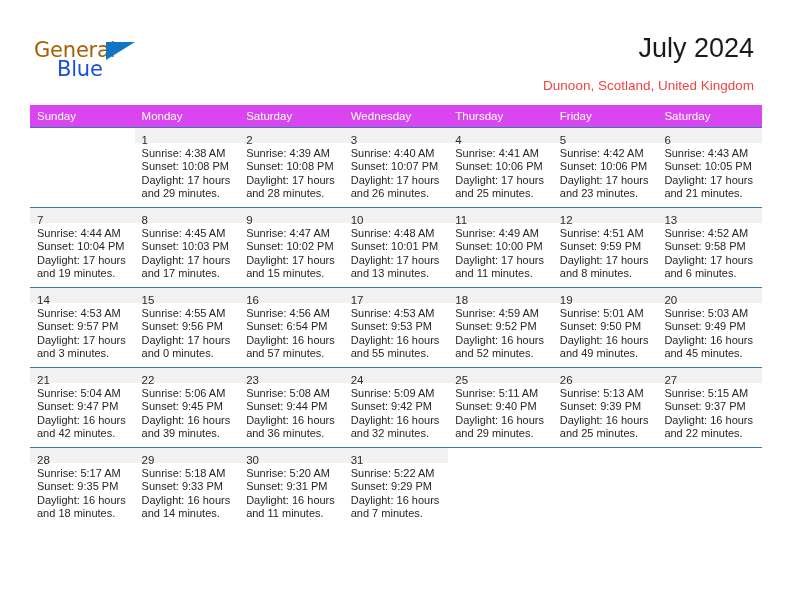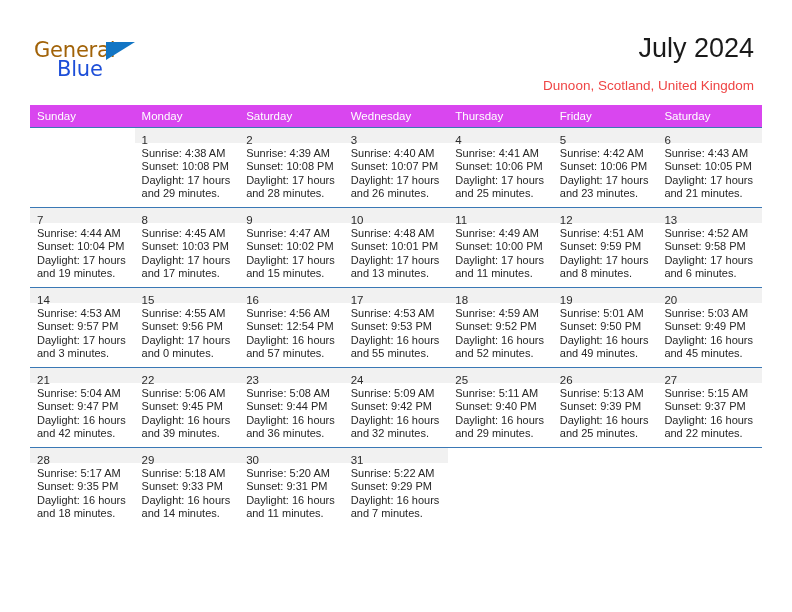--- a/index.html
+++ b/index.html
@@ -356,21 +356,21 @@
               <div>Daylight: 17 hours</div>
               <div>and 0 minutes.</div>
             </div>
           </div>
         </td>
         <td>
           <div class="cell-inner">
             <div class="daynum-bar"><span class="daynum">16</span></div>
             <div class="info">
               <div>Sunrise: 4:56 AM</div>
-              <div>Sunset: 12:54 PM</div>
+              <div>Sunset: 6:54 PM</div>
               <div>Daylight: 16 hours</div>
               <div>and 57 minutes.</div>
             </div>
           </div>
         </td>
         <td>
           <div class="cell-inner">
             <div class="daynum-bar"><span class="daynum">17</span></div>
             <div class="info">
               <div>Sunrise: 4:53 AM</div>

